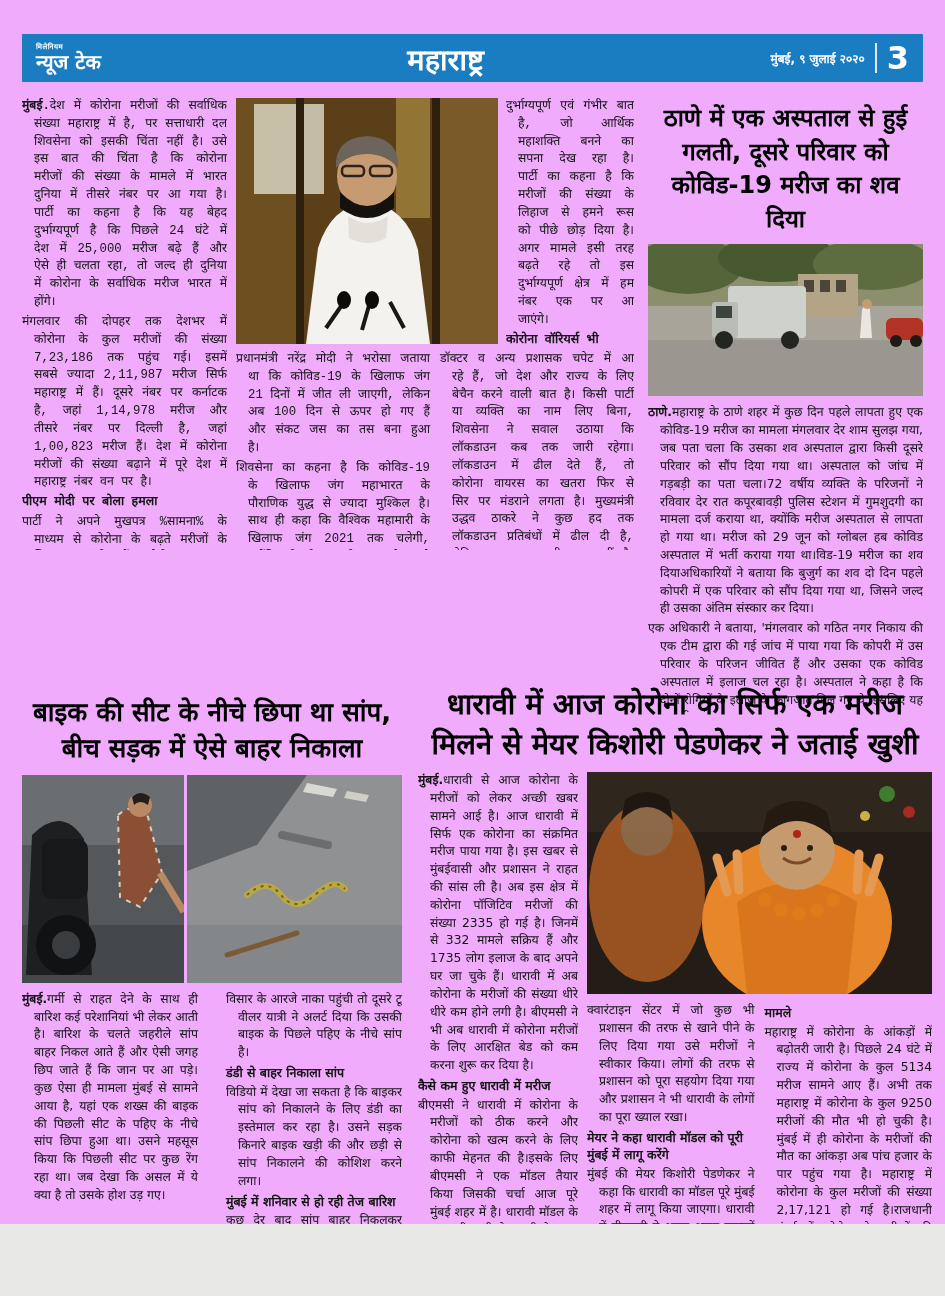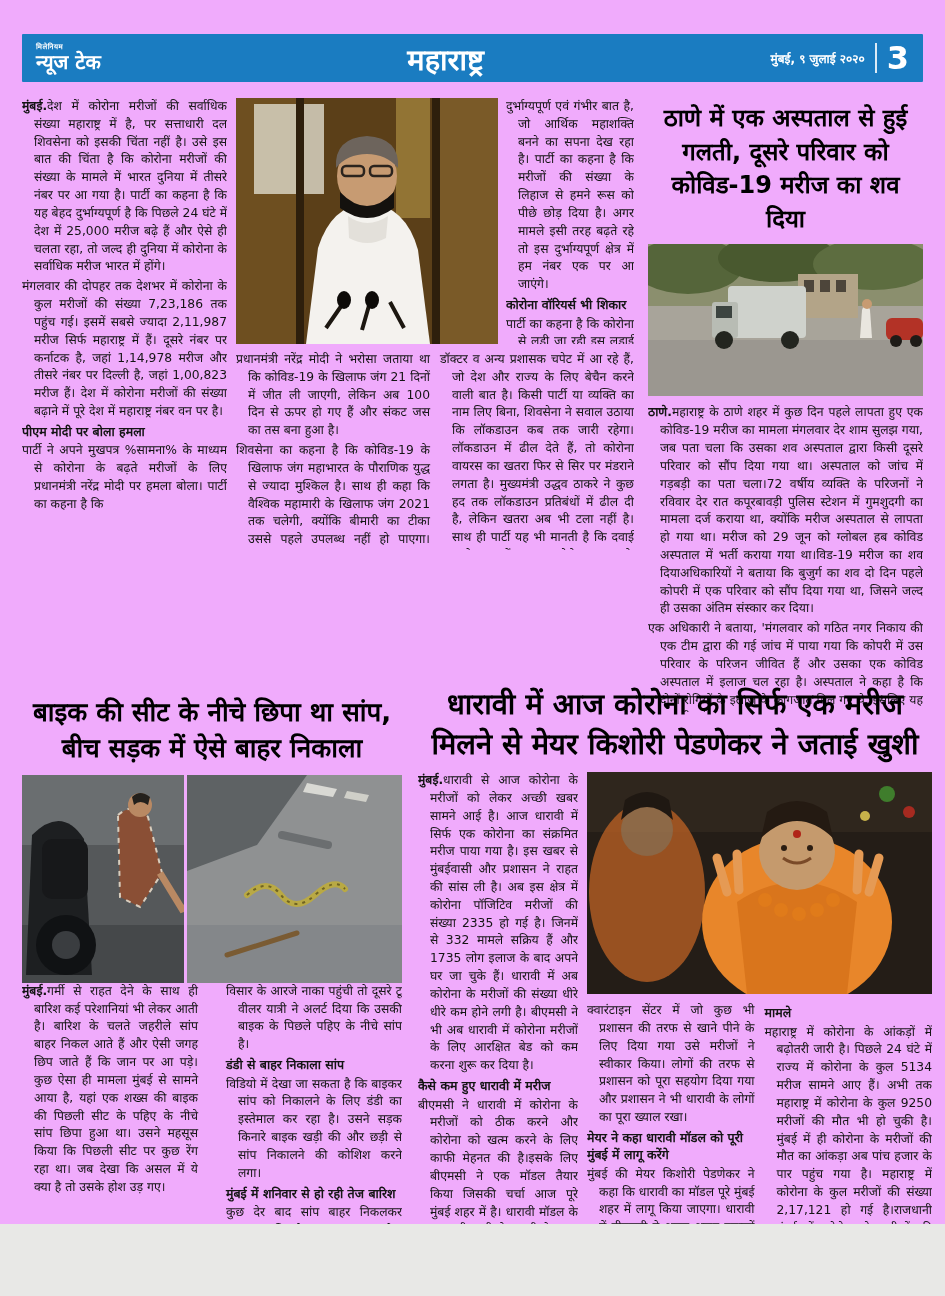--- a/index.html
+++ b/index.html
@@ -27,36 +27,36 @@
   .hl{font-weight:bold;text-align:center;color:#000;}
   .p{margin:0 0 2px 0;font-size:12.3px;line-height:1.45;text-align:justify;
      padding-left:12px;text-indent:-12px;}
   .dl{font-weight:bold;}
   .sub{margin:2px 0;font-size:12.5px;font-weight:bold;line-height:1.4;}
   .clipcol{overflow:hidden;}
   
   .top-section{display:flex;gap:14px;margin-top:16px;height:574px;}
   .main-article{width:612px;}
   .main-hl{font-size:36px;line-height:1.38;margin:2px 0 12px 0;}
-  .main-cols{display:flex;gap:9px;height:452px;overflow:hidden;}
+  .main-cols{display:flex;gap:9px;height:452px;overflow:hidden;font-family:Liberation Mono, monospace;}
   .mcol1{width:205px;flex:none;}
   .mright{flex:1;display:flex;flex-direction:column;justify-content:center;}
   .photo-row{display:flex;gap:8px;}
   .side-col{flex:1;overflow:hidden;height:246px;}
   .below-row{display:flex;gap:10px;margin-top:7px;flex:1;overflow:hidden;}
   .bcol{width:50%;}
   .thane-article{flex:1;}
   .thane-hl{font-size:24px;line-height:1.4;margin:4px 0 8px 0;}
   .thane-body{height:308px;overflow:hidden;margin-top:8px;}
   
   .bottom-section{display:flex;gap:16px;margin-top:12px;height:614px;}
   .snake-article{width:380px;flex:none;display:flex;flex-direction:column;}
   .snake-hl{font-size:26px;line-height:1.4;margin:10px 0 8px 0;}
   .snake-photos{display:flex;gap:3px;height:208px;}
-  .snake-cols{display:flex;gap:28px;height:288px;overflow:hidden;}
+  .snake-cols{display:flex;gap:28px;margin-top:8px;height:288px;overflow:hidden;}
   .scol{width:50%;}
   .endrule{border-bottom:2px solid #222;margin-top:8px;width:100%;}
   .dharavi-article{flex:1;display:flex;flex-direction:column;}
   .dharavi-hl{font-size:29px;line-height:1.38;margin:0 0 8px 0;}
   .dharavi-body{display:flex;gap:9px;flex:1;overflow:hidden;}
   .dcol1{width:160px;flex:none;overflow:hidden;}
   .dright{flex:1;display:flex;flex-direction:column;}
   .dbelow{display:flex;gap:10px;margin-top:8px;flex:1;overflow:hidden;}
   .dbcol{width:50%;border-bottom:2px solid #222;}
   

